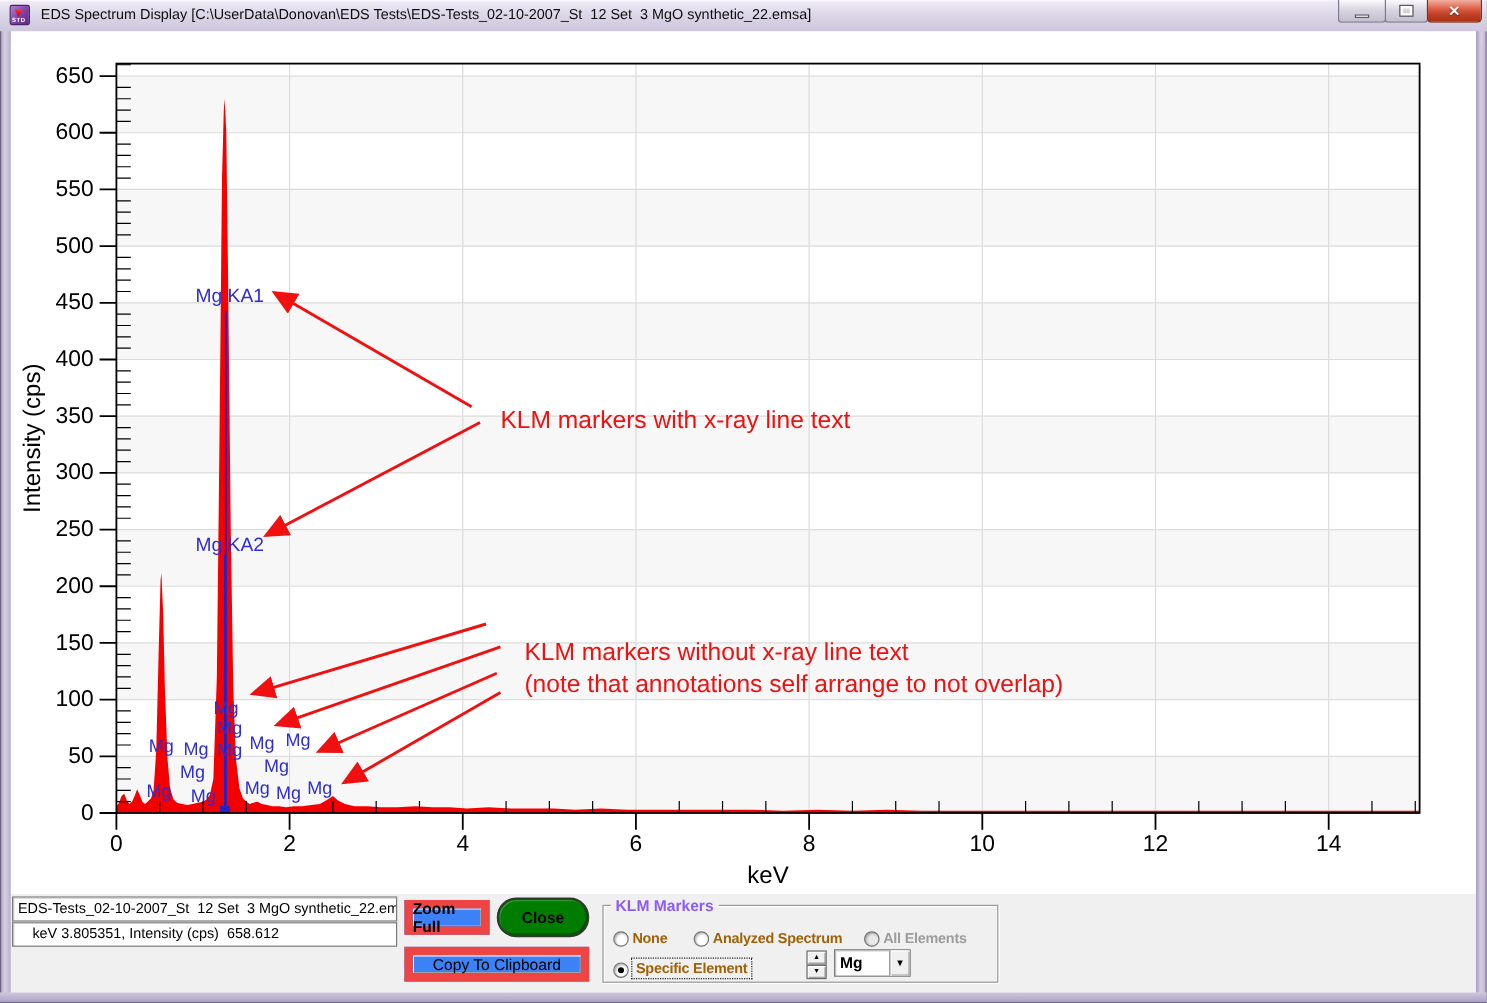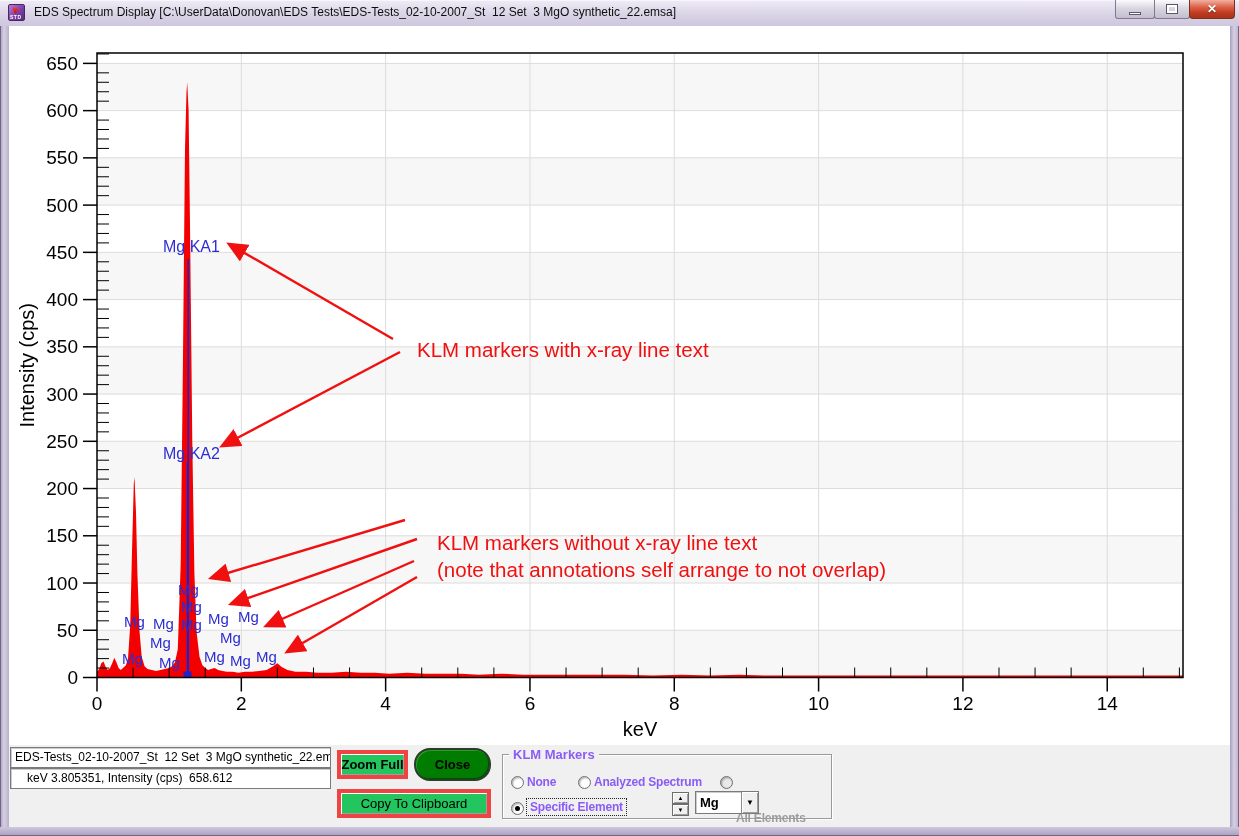--- a/index.html
+++ b/index.html
@@ -35,37 +35,37 @@
   .edge-bottom{left:0;bottom:0;width:1239px;height:9px;
     background:linear-gradient(#cec8dd,#a89ec0);box-shadow:inset 0 -1px 0 #6f6686;}
   
   .chart-area{position:absolute;left:9px;top:26px;width:1221px;height:719px;background:#ffffff;}
   #chart-svg{position:absolute;left:0;top:0;}
   
   .panel{position:absolute;left:9px;top:745px;width:1221px;height:82px;background:#f0f0f0;}
   .field{position:absolute;background:#fff;border:1px solid #7a7a7a;
     box-shadow:inset 1px 1px 0 #00000033;font-size:12px;color:#000;
     padding:2px 4px;white-space:pre;overflow:hidden;}
-  .btn{position:absolute;background:#22c55e;border:4px solid #ef4444;
+  .btn{position:absolute;background:#3b82f6;border:7px solid #ef4444;
     box-shadow:inset 1px 1px 0 #ffffff,inset -1px -1px 0 #9f9f9f;
     display:flex;align-items:center;justify-content:center;
     font-size:13px;font-weight:bold;color:#000;cursor:default;}
   .btn.plain{font-weight:normal;}
   .btn.green{background:#007d00;border:2px solid #2b3c2b;
     box-shadow:inset 1px 1px 0 #2f9b2f,inset -1px -1px 0 #004f00;}
   .groupbox{position:absolute;border:1px solid #9a9a9a;
     box-shadow:inset 1px 1px 0 #ffffff,1px 1px 0 #ffffff;}
   .group-legend{position:absolute;top:-8px;left:6px;background:#f0f0f0;
     padding:0 4px;font-size:13px;font-weight:bold;color:#8b5cf6;}
   .radio{position:absolute;width:13px;height:13px;border-radius:50%;background:#fff;
     border:1px solid #707070;box-shadow:inset 1px 1px 2px #00000055;}
   .radio.checked:after{content:"";position:absolute;left:3px;top:3px;width:5px;height:5px;
     border-radius:50%;background:#000;}
   .radio.disabled{background:#e9e9e9;}
-  .rlabel{position:absolute;font-size:12px;font-weight:bold;color:#8b5cf6;
+  .rlabel{position:absolute;font-size:12px;font-weight:bold;color:#a16207;
     letter-spacing:-0.2px;white-space:pre;}
   .rlabel.disabled{color:#9c9c9c;}
   .rlabel.focus{border:1px dotted #222;padding:1px 3px;}
   .spinner{position:absolute;width:17px;height:24px;display:flex;flex-direction:column;}
   .spin-btn{flex:1;background:#f0f0f0;border:1px solid #6d6d6d;
     box-shadow:inset 1px 1px 0 #fff,inset -1px -1px 0 #9f9f9f;
     font-size:6px;line-height:10px;text-align:center;color:#000;}
   .combo{position:absolute;background:#fff;border:1px solid #7a7a7a;
     box-shadow:inset 1px 1px 0 #00000033;display:flex;align-items:center;}
   .combo-value{flex:1;font-size:13px;font-weight:bold;padding-left:4px;}
@@ -294,21 +294,21 @@
     <div class="groupbox" style="left:493px;top:9px;width:330px;height:65px;">
       <span class="group-legend">KLM Markers</span>
 
       <span class="radio" style="left:8px;top:21px;"></span>
       <span class="rlabel" style="left:24px;top:20px;">None</span>
 
       <span class="radio" style="left:75px;top:21px;"></span>
       <span class="rlabel" style="left:91px;top:20px;">Analyzed Spectrum</span>
 
       <span class="radio disabled" style="left:217px;top:21px;"></span>
-      <span class="rlabel disabled" style="left:233px;top:20px;margin-top:36px;">All Elements</span>
+      <span class="rlabel disabled" style="left:233px;top:20px;">All Elements</span>
 
       <span class="radio checked" style="left:8px;top:47px;"></span>
       <span class="rlabel focus" style="left:23px;top:43px;">Specific Element</span>
 
       <div class="spinner" style="left:169px;top:37px;">
         <div class="spin-btn">▲</div>
         <div class="spin-btn">▼</div>
       </div>
 
       <div class="combo" style="left:192px;top:36px;width:64px;height:23px;">

